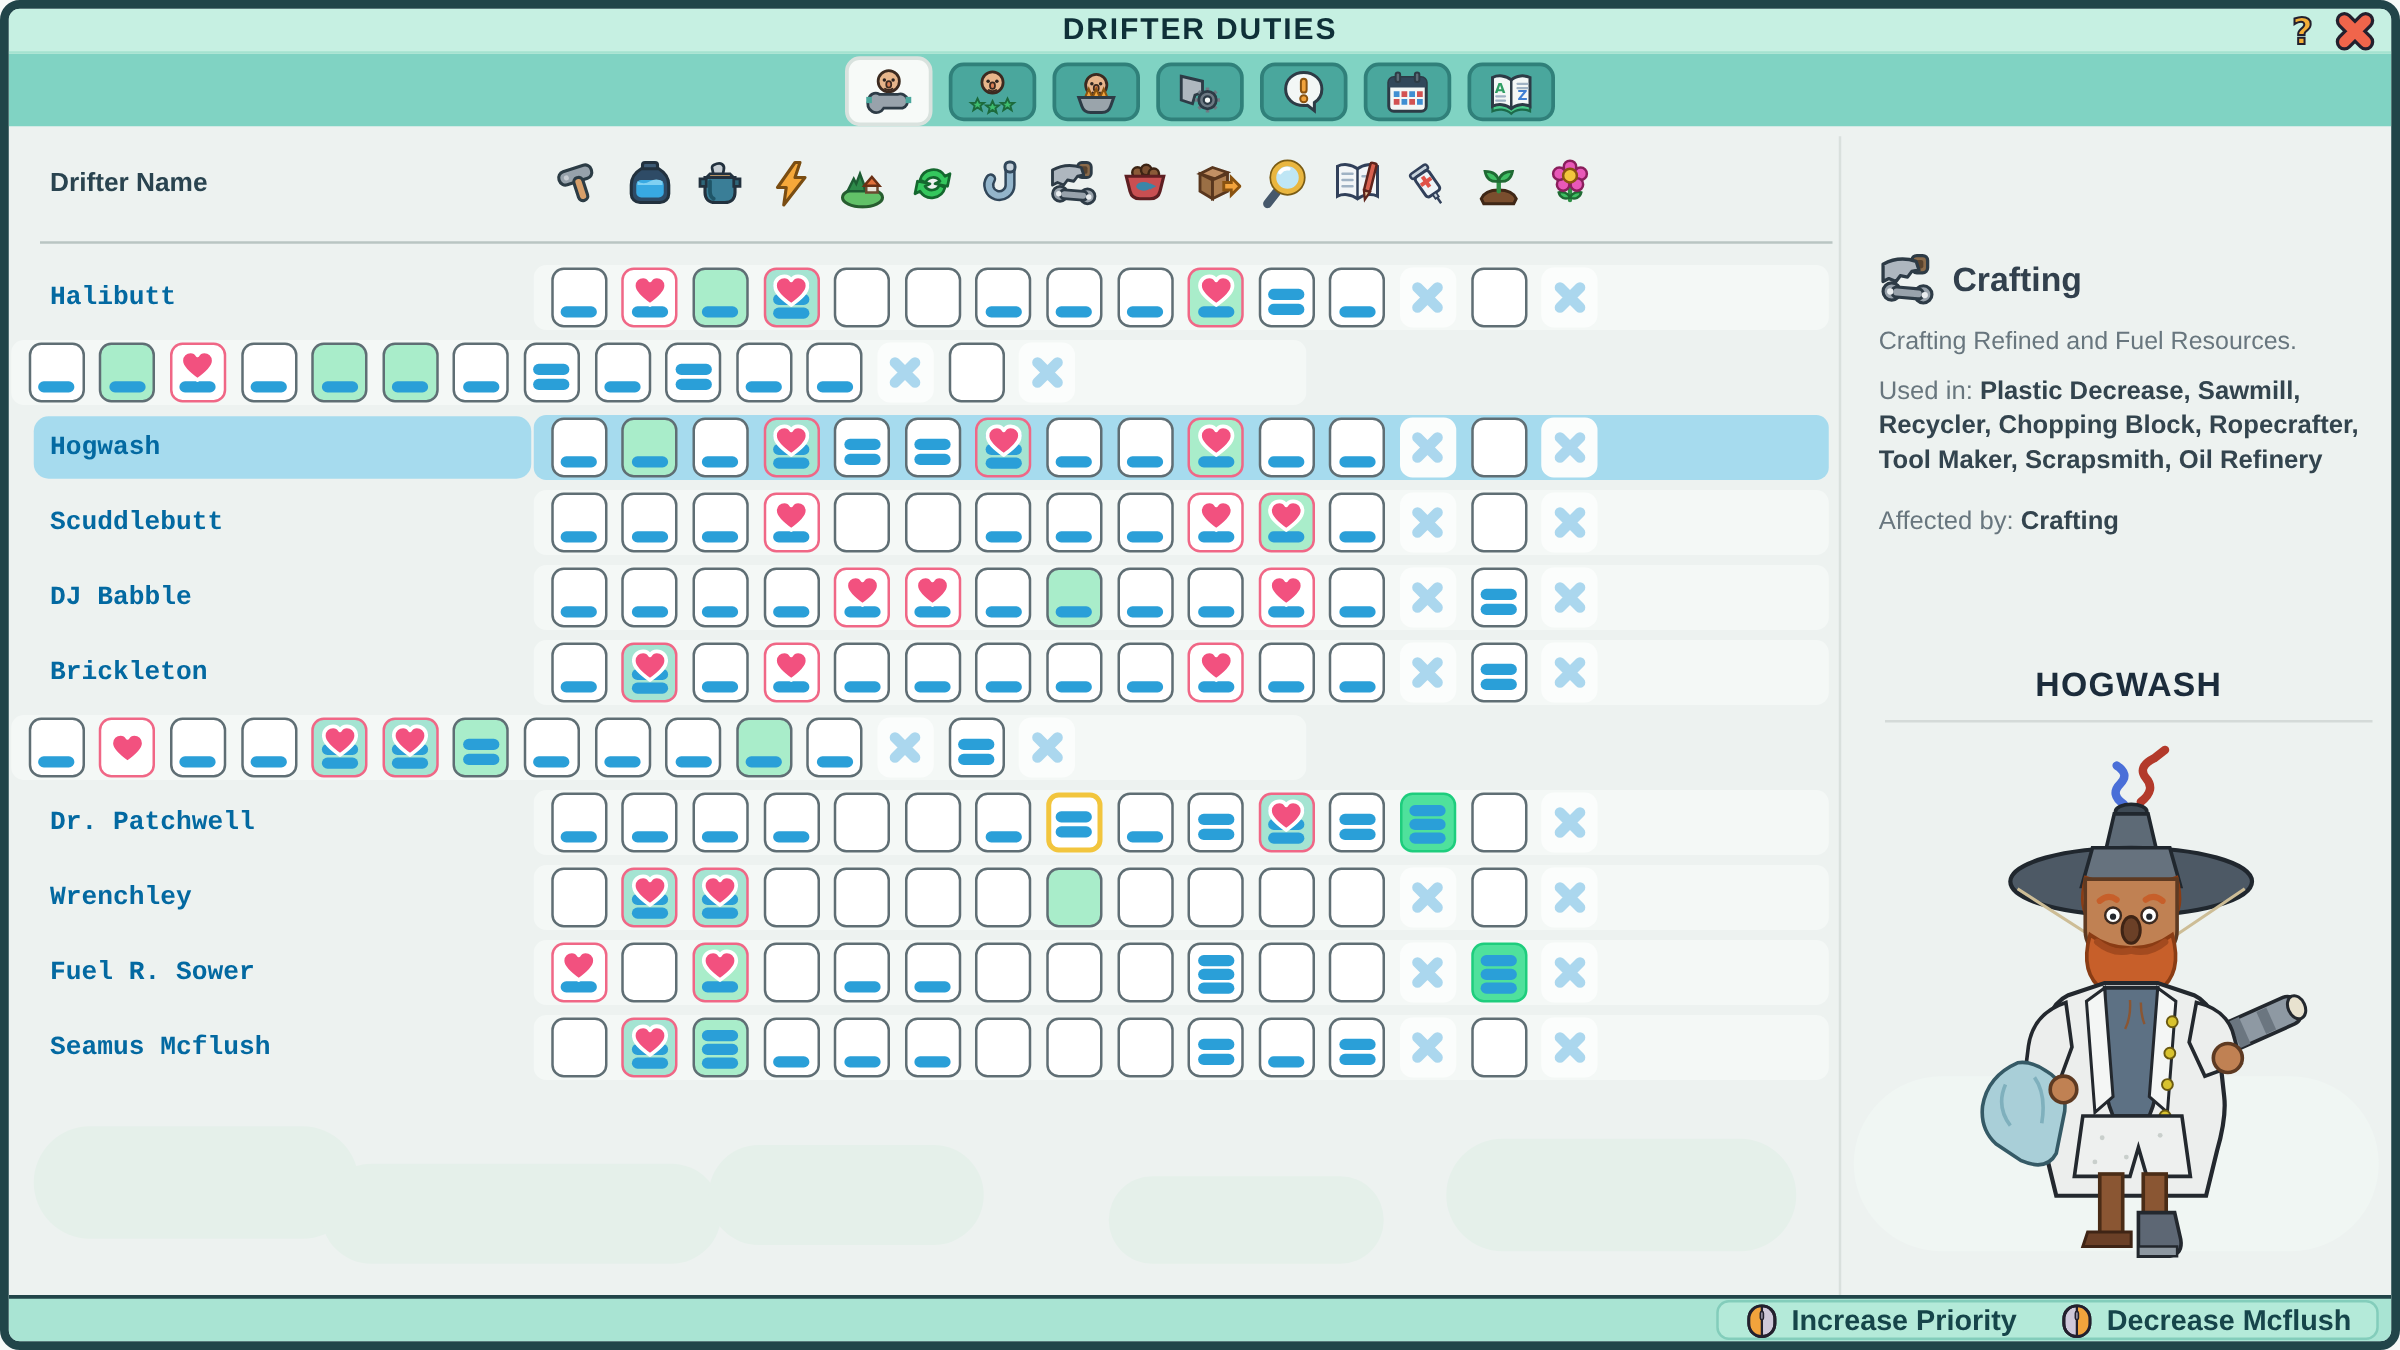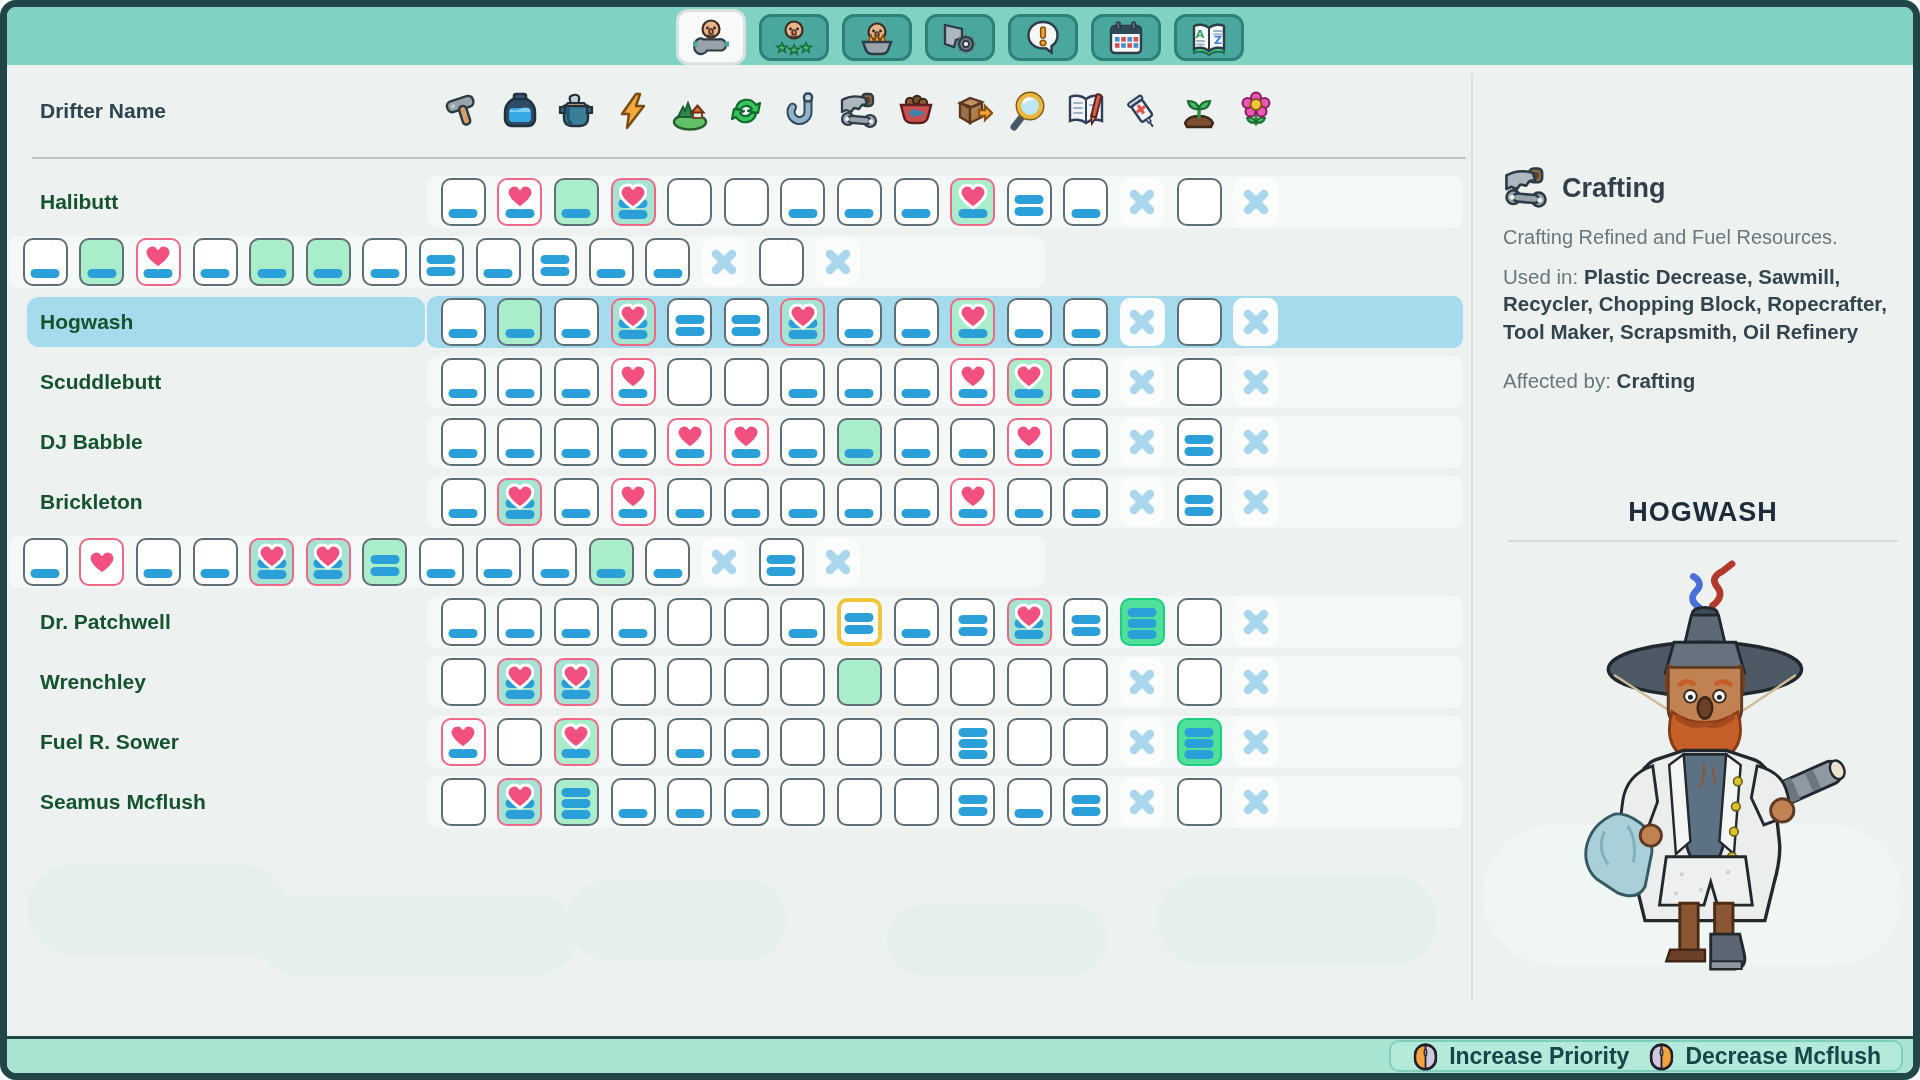--- a/index.html
+++ b/index.html
@@ -26,21 +26,21 @@
 
   .header-row { height:92px; display:flex; align-items:center; }
   .header-name { width:420px; padding-left:33px; font-size:21px; font-weight:600; color:#2a4450; }
   .cols { width:1044px; display:grid; grid-template-columns:repeat(15,56.6px); justify-items:center; align-items:center; padding-left:8px; }
   .col-icon { width:40px; height:40px; }
   .col-icon svg { width:40px; height:40px; }
   .hruler { height:2px; background:#b9c5c2; width:1434px; margin-left:25px; }
 
   .rows { margin-top:13px; }
   .row { height:60px; display:flex; align-items:center; }
-  .name-box { width:398px; margin-left:20px; height:50px; border-radius:12px; display:flex; align-items:center; padding-left:13px; font-size:21px; font-weight:600; color:#14532d; cursor:pointer; }
+  .name-box { width:398px; margin-left:20px; height:50px; border-radius:12px; display:flex; align-items:center; padding-left:13px; font-size:21px; font-weight:600; color:#0369a1; cursor:pointer;font-family:Liberation Mono, monospace; }
   .strip { width:1036px; height:52px; margin-left:2px; background:#f4f8f6; border-radius:10px; display:grid; grid-template-columns:repeat(15,56.6px); align-items:center; justify-items:center; padding-left:8px; }
   .row.selected .name-box, .row.selected .strip { background:#a6dbee; }
 
   .cell { width:45px; height:48px; background:#fff; border:2.5px solid #5f6e74; border-radius:10px; position:relative; cursor:pointer; }
   .cell.mint { background:#a9edca; }
   .cell.stripebg { background:#a5e4d2; }
   .cell.pink { border-color:#f06786; }
   .cell.gold { border-color:#f2c53d; border-width:4.5px; }
   .cell.gframe { border-color:#1ecd7d; background:#4fe19c; }
   .cell.xcell { border-color:#fbfdfc; background:#fbfdfc; }
@@ -55,29 +55,45 @@
   .duty-title { font-size:27px; font-weight:700; color:#32404d; }
   .duty-desc { margin-top:15px; font-size:20px; color:#68767e; }
   .duty-used { margin-top:14px; font-size:20.5px; color:#68767e; line-height:1.33; width:415px; font-weight:400; }
   .duty-used b, .duty-aff b { color:#33444e; font-weight:700; }
   .duty-aff { margin-top:24px; font-size:20.5px; color:#68767e; }
   .char-name { margin-top:104px; text-align:center; font-size:27px; font-weight:800; letter-spacing:1px; color:#1c2c3b; width:400px; }
   .char-rule { width:390px; height:2px; background:#d4dad8; margin:12px 0 0 5px; }
   .char-wrap { display:flex; justify-content:center; width:400px; margin-top:2px; position:relative; z-index:1; }
 
   .footer { position:absolute; left:0; right:0; bottom:0; height:37px; background:#a9e4d3; border-top:3px solid #214549; display:flex; justify-content:flex-end; align-items:center; padding-right:10px; z-index:3; }
-  .hintbox { display:flex; align-items:center; gap:18px; background:#b4ead9; border:2px solid #83cdbb; border-radius:10px; padding:2px 20px; height:32px; }
+  .hintbox { display:flex; align-items:center; gap:34px; background:#b4ead9; border:2px solid #83cdbb; border-radius:10px; padding:2px 20px; height:32px; }
   .hint { display:flex; align-items:center; gap:9px; font-size:23px; font-weight:700; color:#16454a; }
   .hint svg { width:29px; height:29px; }
 </style>
 </head>
 <body>
 
 <div class="window">
 
+  <div class="titlebar">
+    <div class="title">DRIFTER DUTIES</div>
+    <div class="topbtns">
+      <div class="topbtn">
+        <svg width="28" height="34" viewBox="0 0 26 34">
+            <text x="13" y="27" text-anchor="middle" font-family="DejaVu Sans, sans-serif" font-size="29" font-weight="bold" fill="#f3ae37" stroke="#23202e" stroke-width="1.6">?</text>
+          </svg>
+      </div>
+      <div class="topbtn">
+        <svg width="34" height="34" viewBox="0 0 32 32">
+            <path d="M8 8 L24 24 M24 8 L8 24" stroke="#23202e" stroke-width="13" stroke-linecap="round"></path>
+            <path d="M8 8 L24 24 M24 8 L8 24" stroke="#f0654b" stroke-width="8" stroke-linecap="round"></path>
+          </svg>
+      </div>
+    </div>
+  </div>
 
   <div class="tabbar">
       <div class="tab selected">
         <svg viewBox="0 0 40 40">
           <circle cx="20" cy="12" r="8.5" fill="#e7b58b" stroke="#3c2a20" stroke-width="2.2"></circle>
           <circle cx="16.5" cy="11" r="1.4" fill="#2d2420"></circle>
           <circle cx="23.5" cy="11" r="1.4" fill="#2d2420"></circle>
           <ellipse cx="20" cy="14.5" rx="2" ry="2.6" fill="#d87f56" stroke="#3c2a20" stroke-width="1.4"></ellipse>
           <path d="M17 18 q3 2 6 0" stroke="#3c2a20" stroke-width="1.5" fill="none" stroke-linecap="round"></path>
           <path d="M4 27 a5.5 5.5 0 0 1 8.5-4.6 h15 A5.5 5.5 0 1 1 31 33.5 h-15 A5.5 5.5 0 0 1 4 27 z" fill="#98a2ab" stroke="#2d3b46" stroke-width="2.2"></path>

